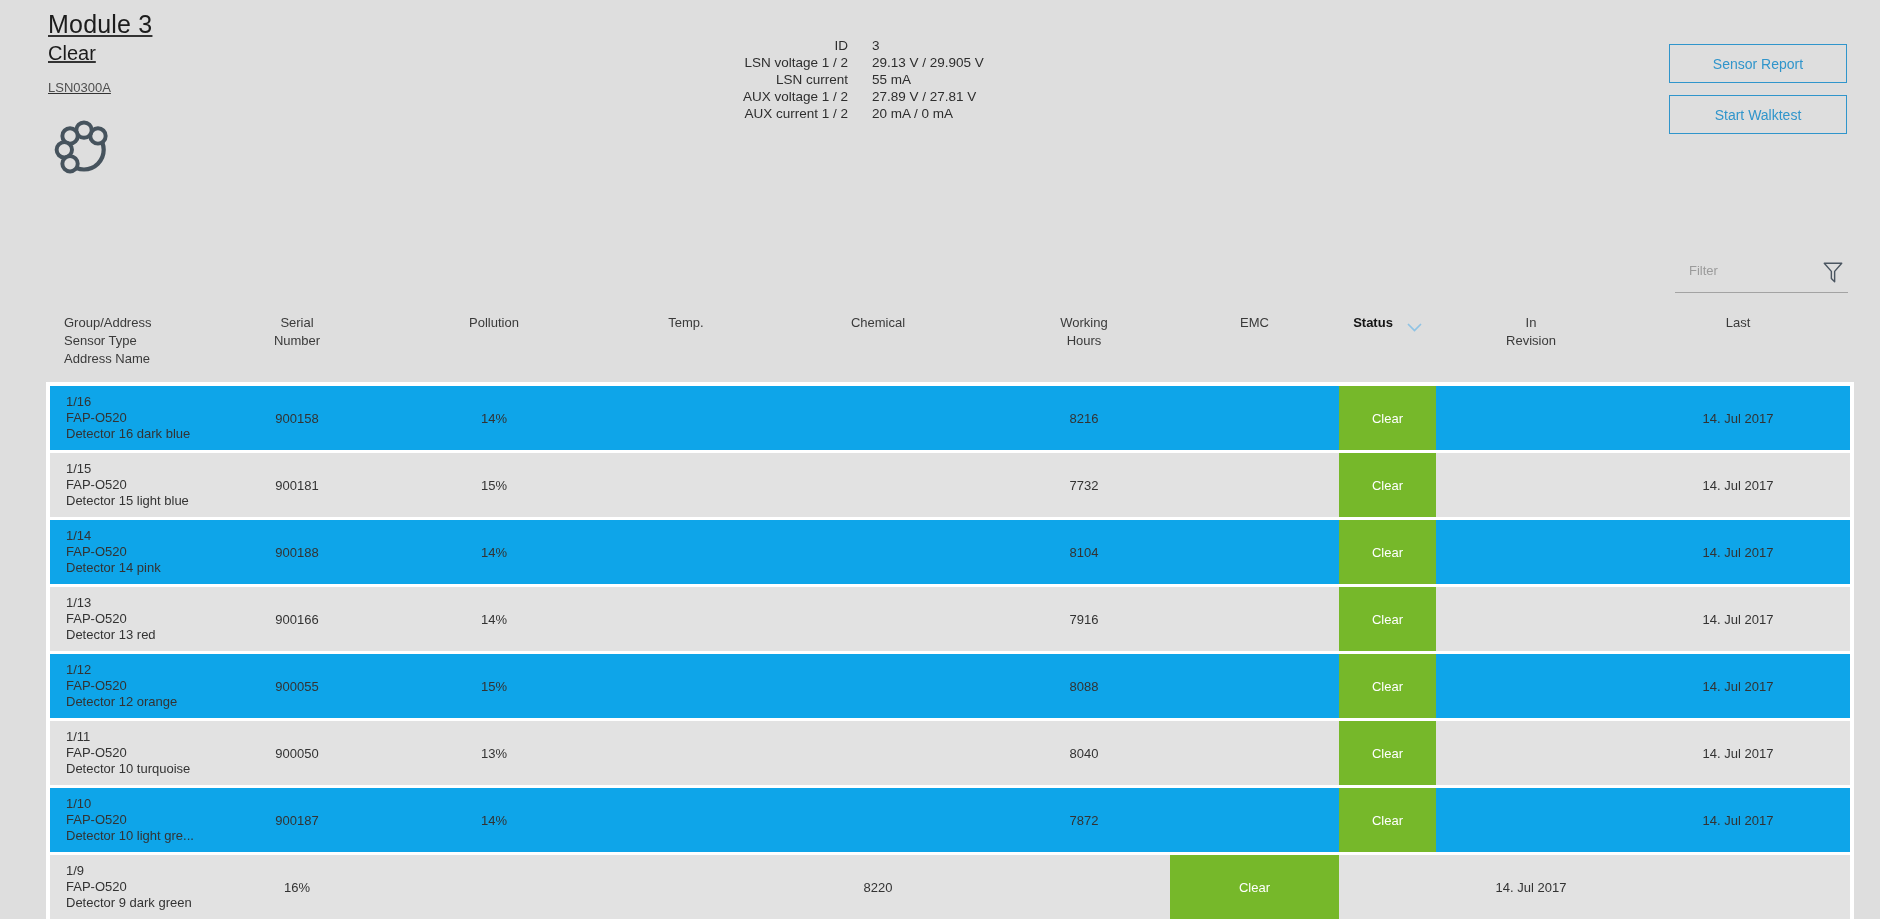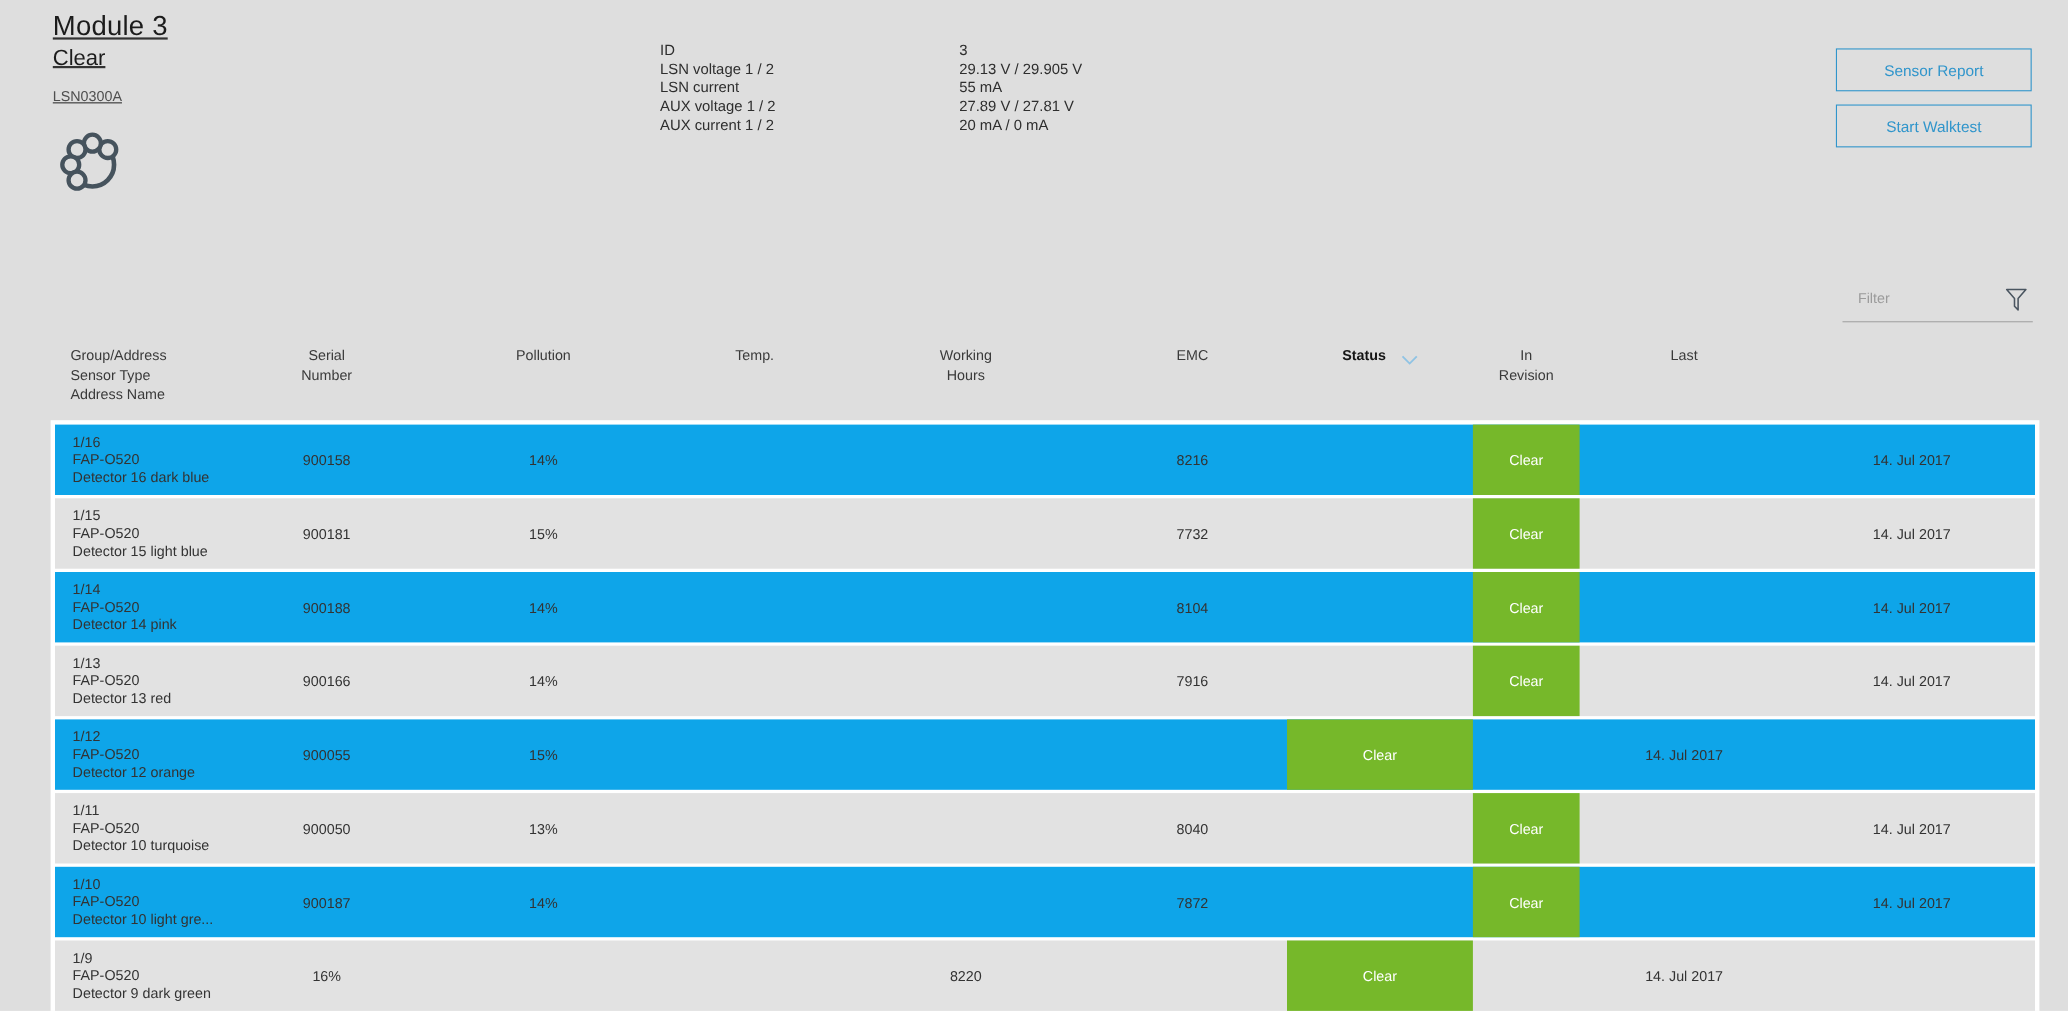--- a/index.html
+++ b/index.html
@@ -17,21 +17,21 @@
   .page-title  { font-size:25px; font-weight:400; color:#1c1c1c; letter-spacing:.2px; }
   .page-sub    { font-size:20px; font-weight:400; color:#1c1c1c; margin-top:3px; }
   .page-model  { font-size:13px; color:#4f4f4f; margin-top:15px; }
   .loop-icon   { position:absolute; left:54px; top:116px; width:60px; height:62px; }
 
   .info-grid {
     position:absolute; left:600px; top:37px;
     display:grid; grid-template-columns:248px auto; column-gap:24px;
     font-size:13.5px; line-height:17px; color:#2e2e2e;
   }
-  .info-grid .ilabel { }
+  .info-grid .ilabel { text-align:right; }
   .info-grid .ivalue { text-align:left; }
 
   .action-btn {
     position:absolute; left:1669px; width:178px; height:39px;
     background:transparent; border:1px solid var(--accent); color:var(--accent);
     font-family:"Liberation Sans", sans-serif; font-size:14px; cursor:pointer;
   }
   .btn-report   { top:44px; }
   .btn-walktest { top:95px; }
 
@@ -132,20 +132,23 @@
       <span class="hline">Serial</span>
       <span class="hline">Number</span>
     </div>
     <div class="hcell">
       <span class="hline">Pollution</span>
     </div>
     <div class="hcell">
       <span class="hline">Temp.</span>
     </div>
     <div class="hcell">
+      <span class="hline">Chemical</span>
+    </div>
+    <div class="hcell">
       <span class="hline">Working</span>
       <span class="hline">Hours</span>
     </div>
     <div class="hcell">
       <span class="hline">EMC</span>
     </div>
     <div class="hcell bold"><span class="hrow1">
         <span class="hline">Status</span>
         <span class="sort-chevron"><svg viewBox="0 0 15 9" width="15" height="9">
             <polyline points="1,1 7.5,7.5 14,1" fill="none" stroke="#8fc3e4" stroke-width="1.7"></polyline>
@@ -227,20 +230,21 @@
     <div class="trow grid-cols odd">
       <div class="cell cell-group">
         <div>1/12</div>
         <div>FAP-O520</div>
         <div>Detector 12 orange</div>
       </div>
       <div class="cell">900055</div>
       <div class="cell">15%</div>
       <div class="cell"></div>
       <div class="cell"></div>
+      <div class="cell">8088</div>
       <div class="cell"></div>
       <div class="cell cell-status" style="background: rgb(118, 184, 42);">Clear</div>
       <div class="cell"></div>
       <div class="cell">14. Jul 2017</div>
     </div>
     <div class="trow grid-cols even">
       <div class="cell cell-group">
         <div>1/11</div>
         <div>FAP-O520</div>
         <div>Detector 10 turquoise</div>

